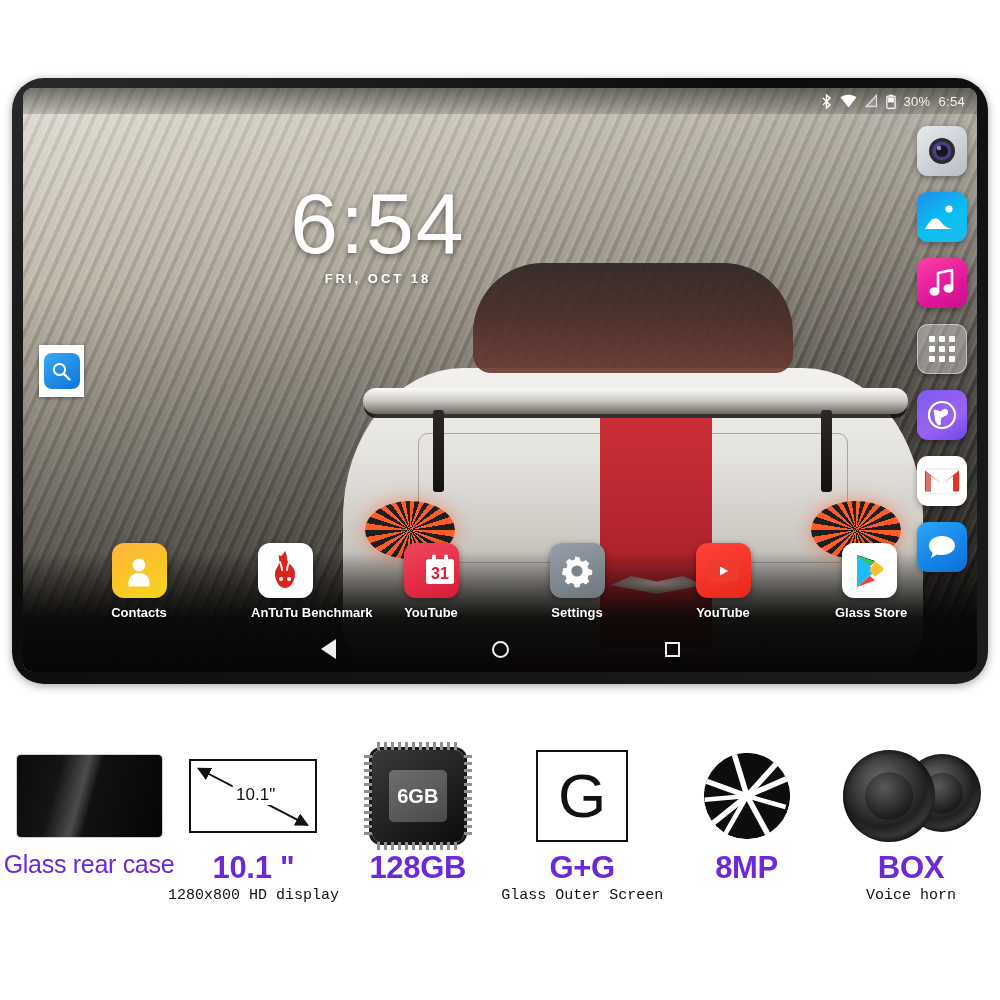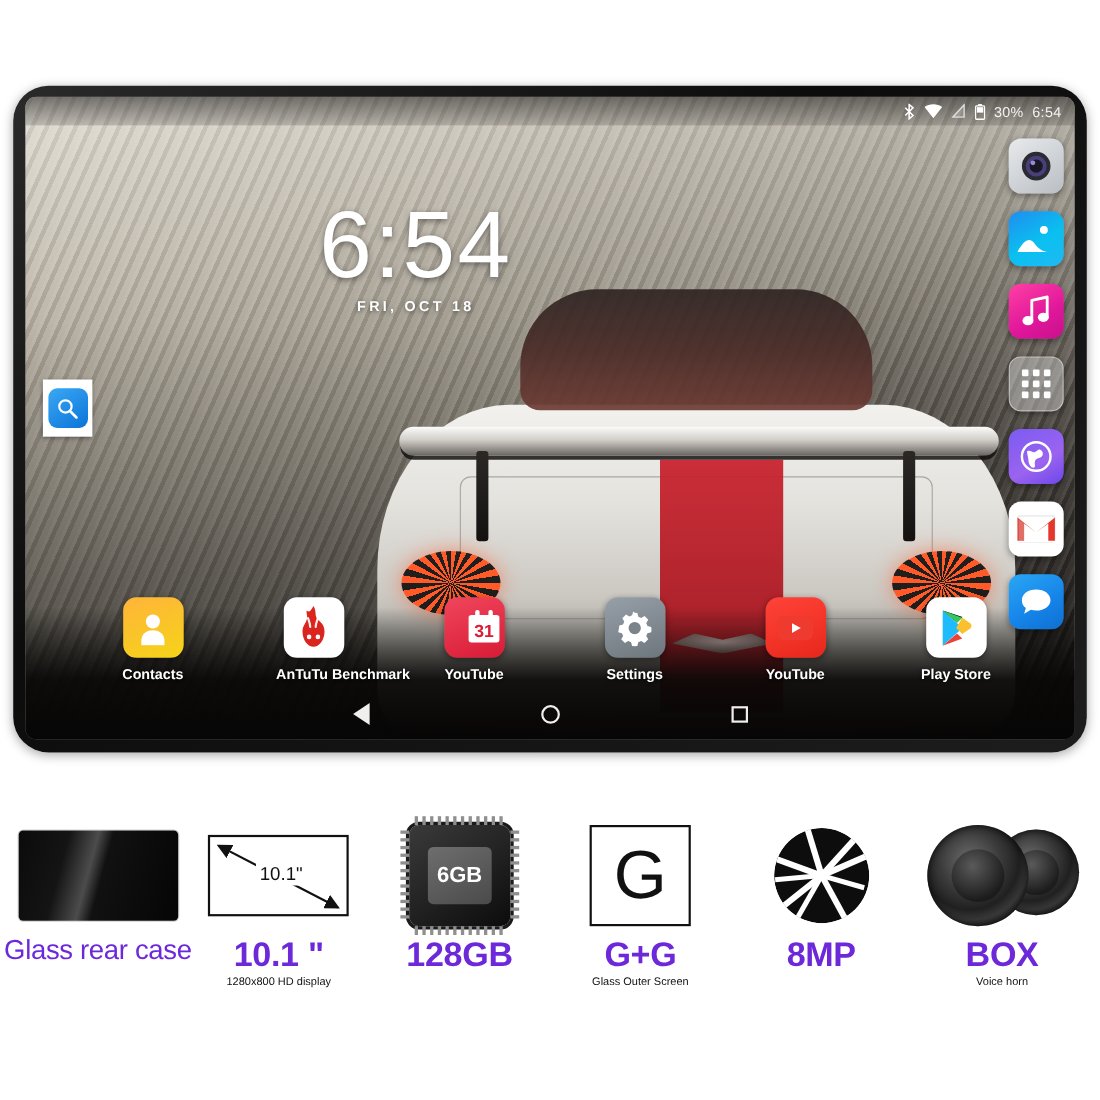--- a/index.html
+++ b/index.html
@@ -199,21 +199,21 @@
   
   #specs{
     position:absolute; left:0; top:742px; width:1000px; height:210px;
     display:flex; align-items:flex-start; justify-content:space-between;
     padding:0 14px;
   }
   .spec{ width:150px; display:flex; flex-direction:column; align-items:center; }
   .spec-art{ height:108px; display:flex; align-items:center; justify-content:center; }
   .spec-t1{ font-size:25px; color:#6d28d9; font-weight:400; white-space:nowrap; letter-spacing:-.3px;}
   .spec-t1.big{ font-size:31px; font-weight:700; }
-  .spec-t2{ font-size:10px; color:#111; white-space:nowrap; margin-top:1px;}
+  .spec-t2{ font-size:15px; color:#111; white-space:nowrap; margin-top:1px;font-family:Liberation Mono, monospace;}
 
   
   .art-glass{
     width:145px; height:82px; border-radius:4px;
     background:linear-gradient(105deg,#0b0b0b 0%,#141414 28%,#4c4c4c 44%,#111 52%,#050505 100%);
     box-shadow:0 0 0 1px #cfcfcf;
   }
   
   .art-disp{ position:relative; width:128px; height:74px; border:2px solid #111; background:#fff;}
   .art-disp .diag{ position:absolute; inset:0;}
@@ -439,21 +439,21 @@
       <div class="app">
         <div class="app-ic ic-play">
           <svg width="34" height="36" viewBox="0 0 34 36">
             <path d="M5 2l18 16L5 34z" fill="#1fbcfd"></path>
             <path d="M5 2l13 11 5-5z" fill="#00d munkan"></path>
             <path d="M5 2l13 11.2 4.8-4.6z" fill="#34c759"></path>
             <path d="M5 34l13-11.2 4.8 4.6z" fill="#ea4335"></path>
             <path d="M22.8 8.6L30 13.6c1.6 1.2 1.6 3.6 0 4.8l-7.2 5-5.6-5.6z" fill="#fbc02d"></path>
           </svg>
         </div>
-        <div class="app-label">Play Store</div>
+        <div class="app-label">Glass Store</div>
       </div>
     </div>
 
     <div id="navbar">
       <div class="nav-btn">
           <span class="nav-back"></span>
         </div>
       <div class="nav-btn">
           <span class="nav-home"></span>
         </div>

